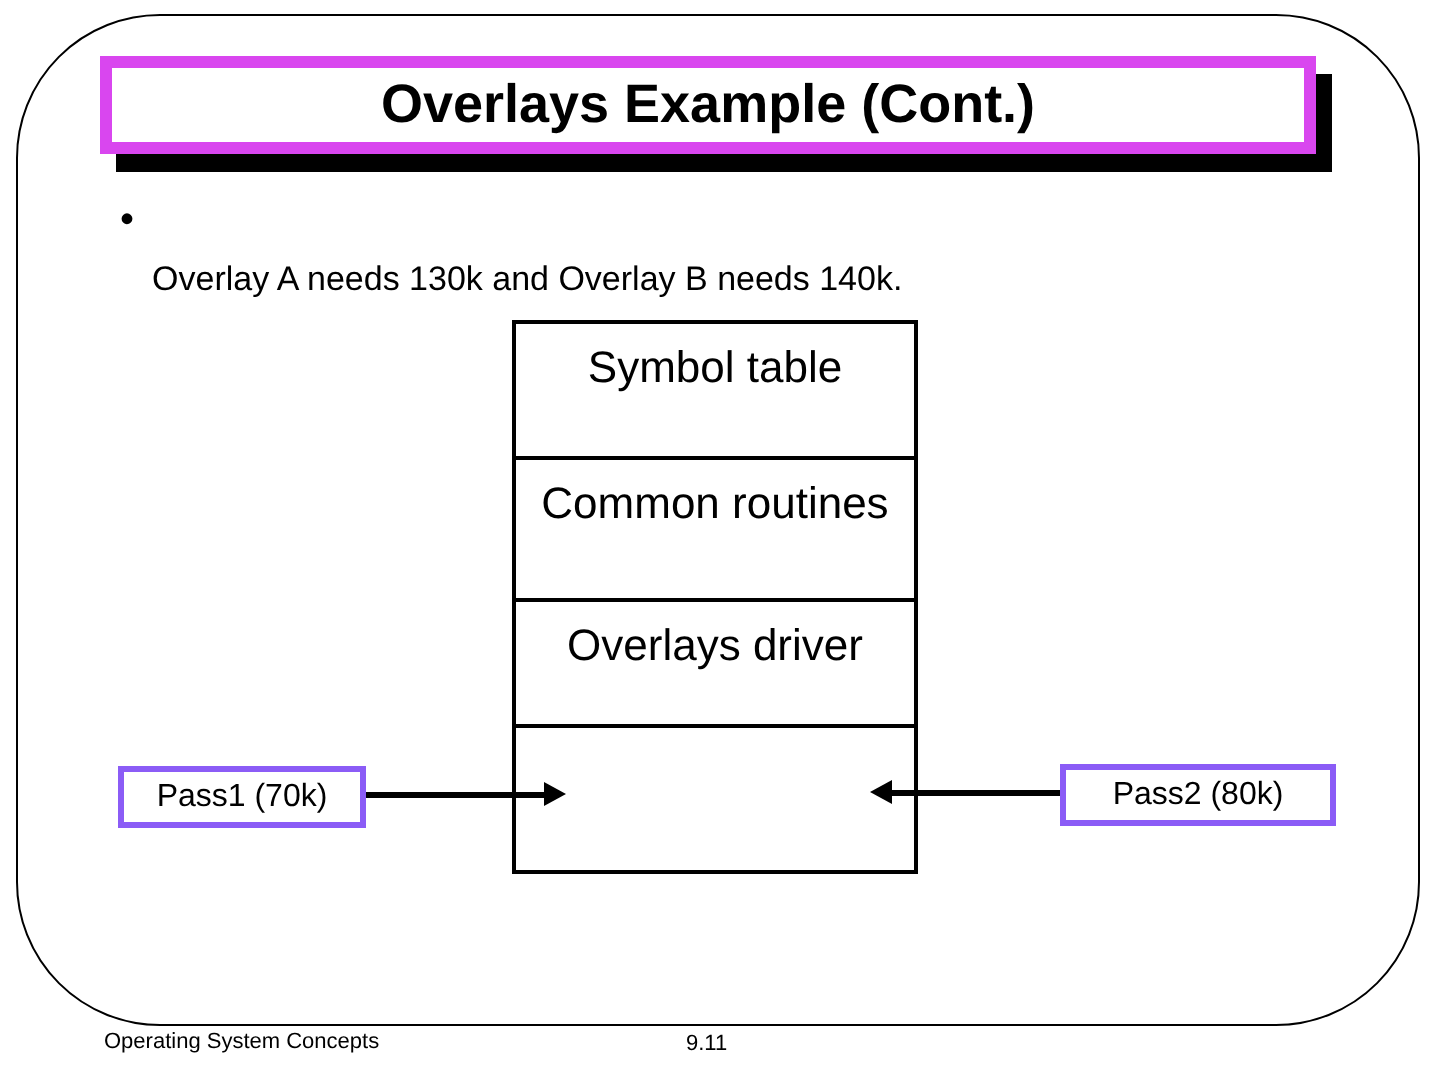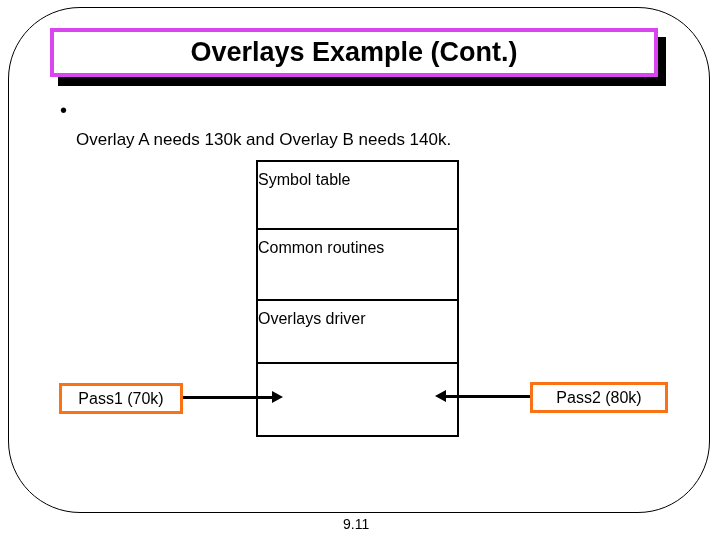--- a/index.html
+++ b/index.html
@@ -10,21 +10,21 @@
 
     
     .slide-frame {
       position: absolute; left: 8px; top: 7px; width: 702px; height: 506px;
       border: 1px solid #000000; border-radius: 72px; background: transparent;
     }
 
     
     .title-box {
       position: absolute; left: 50px; top: 28px; width: 608px; height: 49px;
-      background: #ffffff; border: 4px solid #d946ef;
+      background: #ffffff; border: 6px solid #d946ef;
       box-shadow: 8px 9px 0 #000000;
       display: flex; align-items: center; justify-content: center;
     }
     .title-box .title-text {
       font-size: 27px; font-weight: bold; letter-spacing: 0px;
     }
 
     
     .bullet-line {
       position: absolute; left: 60px; top: 101px; width: 620px;
@@ -36,32 +36,32 @@
     }
     .bullet-line .bullet-text { line-height: 22px; margin-top: 28px; }
 
     
     .memory-box {
       position: absolute; left: 256px; top: 160px; width: 203px; height: 277px;
       border: 2px solid #000000; background: #ffffff;
       display: flex; flex-direction: column;
     }
     .memory-section {
-      font-size: 16px; padding-top: 9px;
+      text-align: center; font-size: 22px; padding-top: 9px;
       border-bottom: 2px solid #000000;
     }
     .memory-section.sec-0 { height: 68px; }
     .memory-section.sec-1 { height: 71px; }
     .memory-section.sec-2 { height: 63px; }
     .memory-section.sec-3 { height: 71px; border-bottom: none; flex: 1; }
 
     
     .pass-box {
       position: absolute; height: 31px; background: #ffffff;
-      border: 3px solid #f97316;
+      border: 3px solid #8b5cf6;
       display: flex; align-items: center; justify-content: center;
       font-size: 16px;
     }
     .pass1-box { left: 59px; top: 383px; width: 124px; }
     .pass2-box { left: 530px; top: 382px; width: 138px; }
 
     
     .arrow { position: absolute; display: flex; align-items: center; }
     .arrow .shaft { height: 3px; background: #000000; }
     .arrow .head-right {
@@ -77,21 +77,21 @@
     .arrow-pass1 { left: 183px; top: 391px; width: 100px; }
     .arrow-pass1 .shaft { width: 89px; }
     .arrow-pass2 { left: 435px; top: 390px; width: 95px; }
     .arrow-pass2 .shaft { width: 84px; }
 
     
     .footer-left {
       position: absolute; left: 52px; top: 515px; font-size: 11px;
     }
     .footer-page {
-      position: absolute; left: 343px; top: 516px; font-size: 14px;
+      position: absolute; left: 343px; top: 516px; font-size: 11px;
     }
   </style>
 </head>
 <body>
 
 <div class="slide">
 
   <div class="slide-frame"></div>
 
   <div class="title-box">
@@ -121,15 +121,16 @@
 
   <div class="arrow arrow-pass2">
     <span class="head-left"></span>
     <span class="shaft"></span>
   </div>
 
   <div class="pass-box pass2-box">
     <span>Pass2 (80k)</span>
   </div>
 
+  <div class="footer-left">Operating System Concepts</div>
   <div class="footer-page">9.11</div>
 
 </div>
 
 </body></html>

